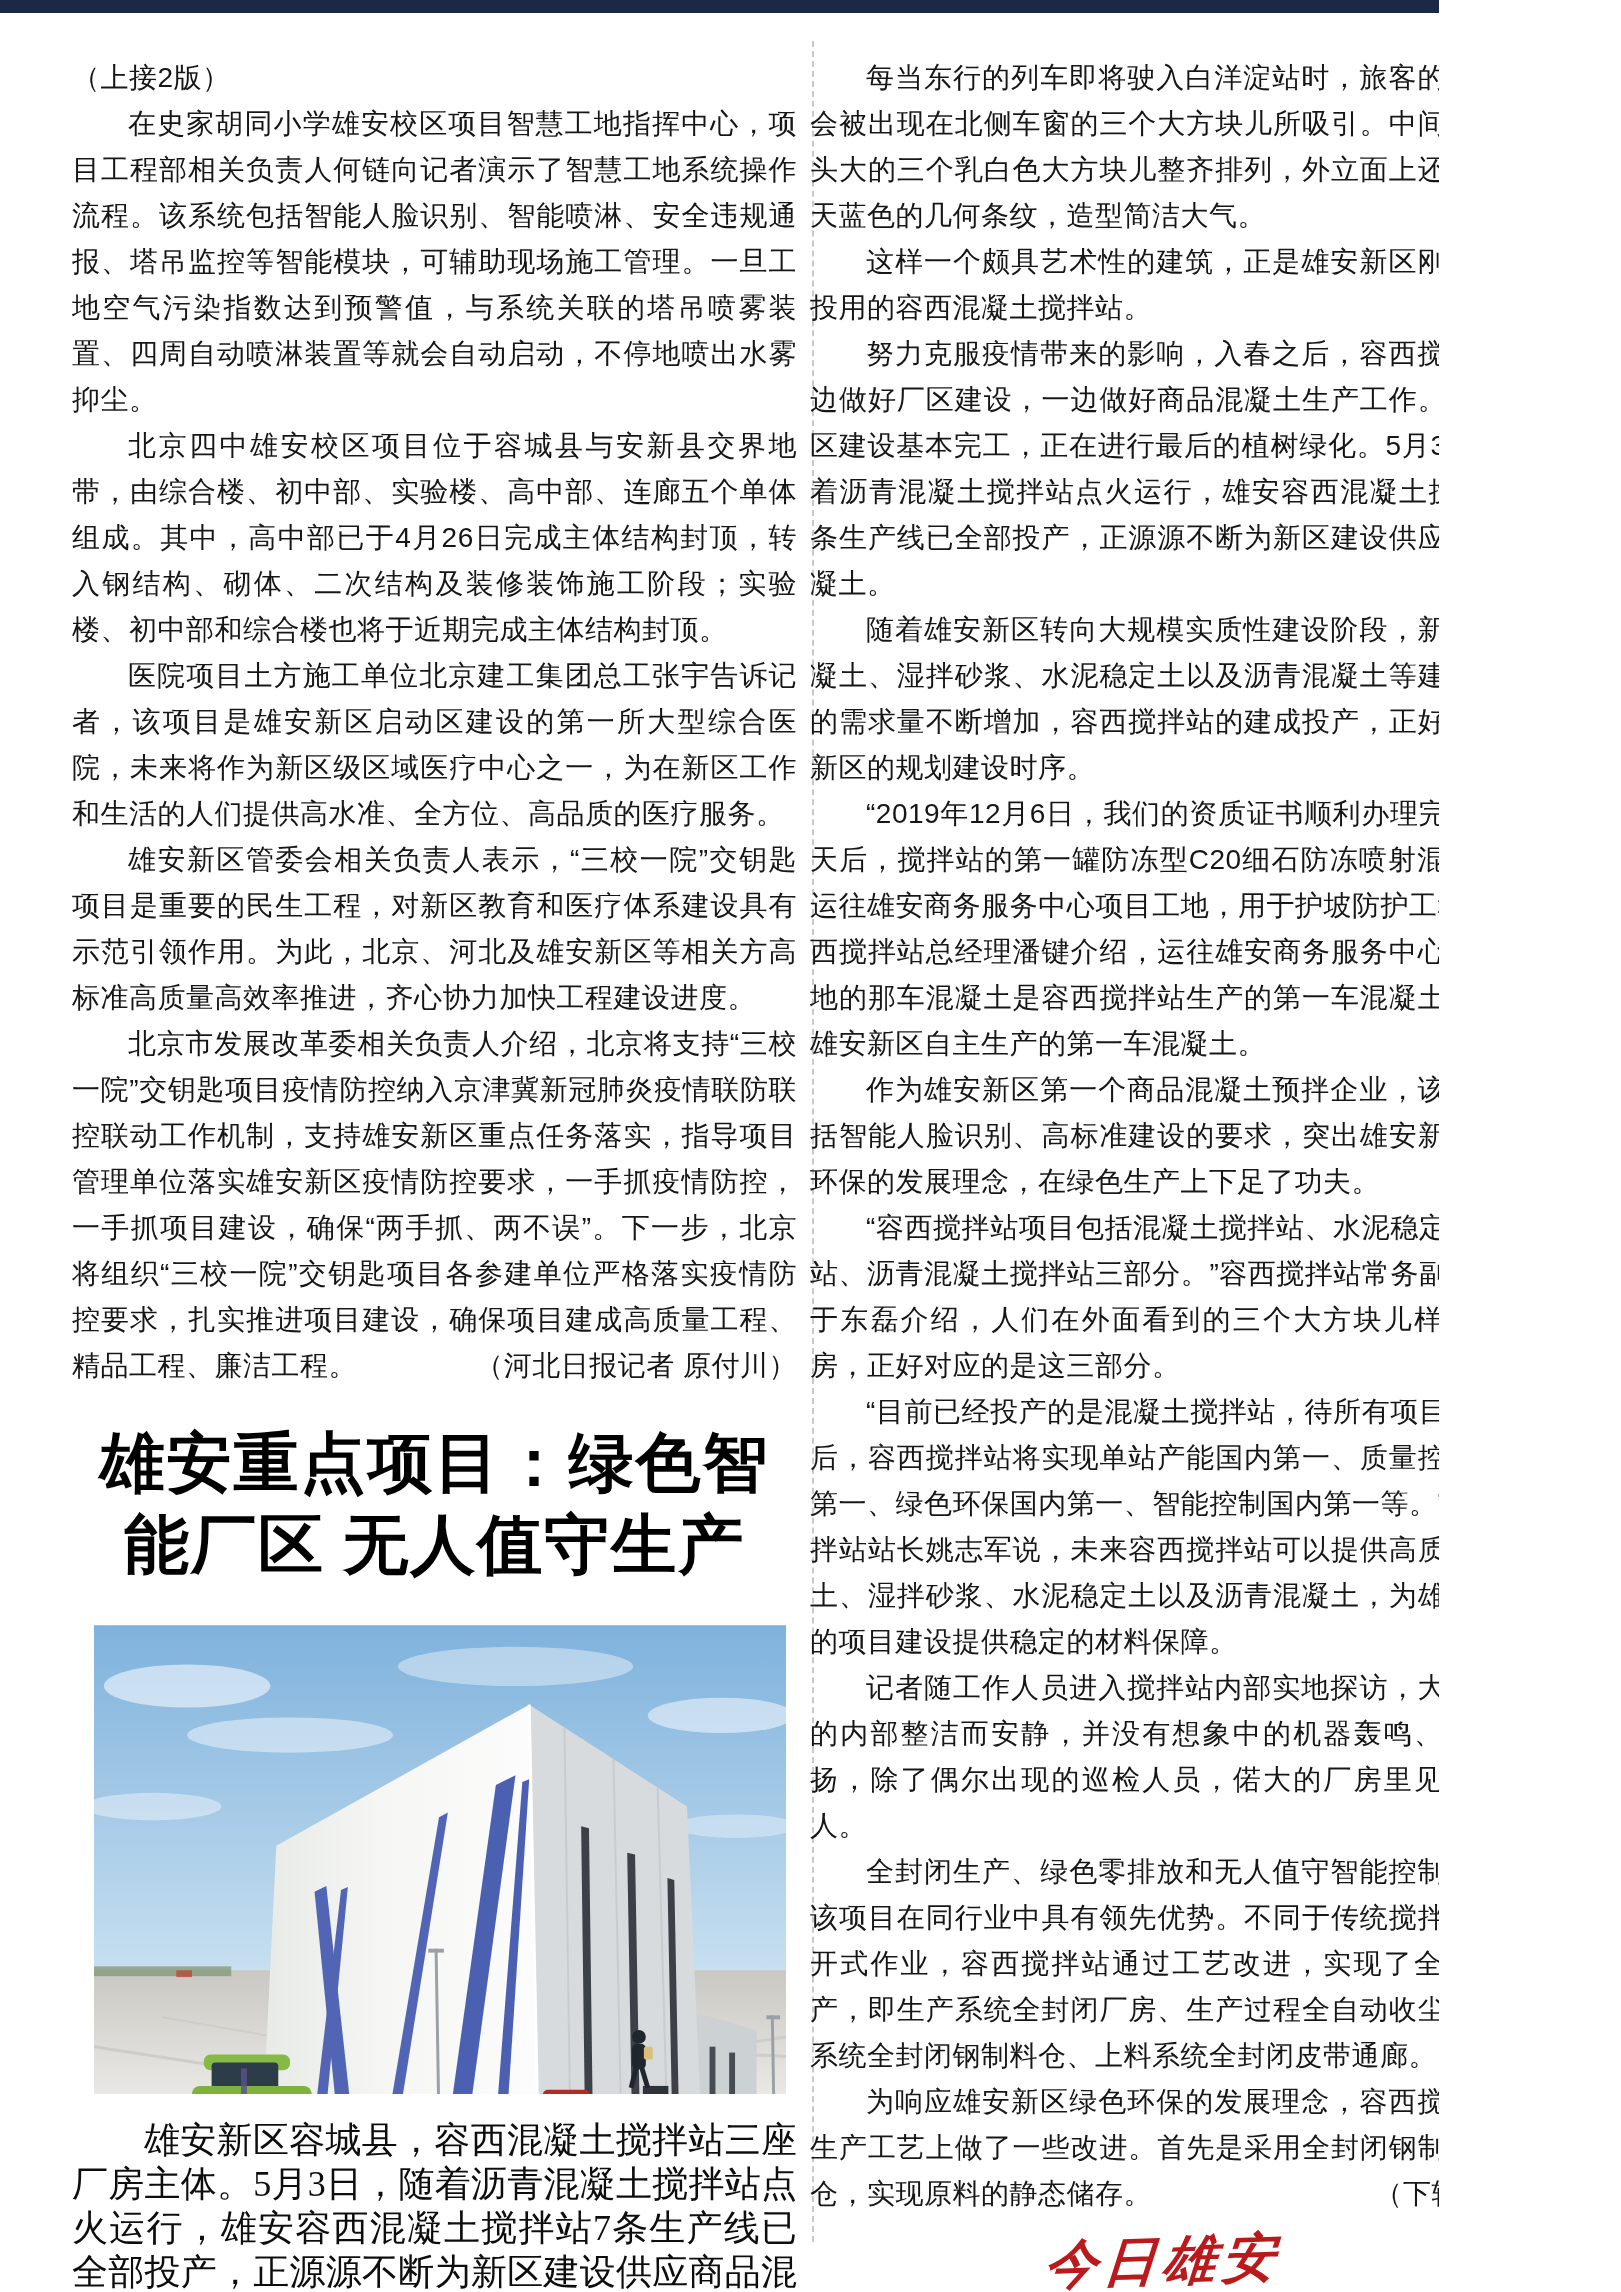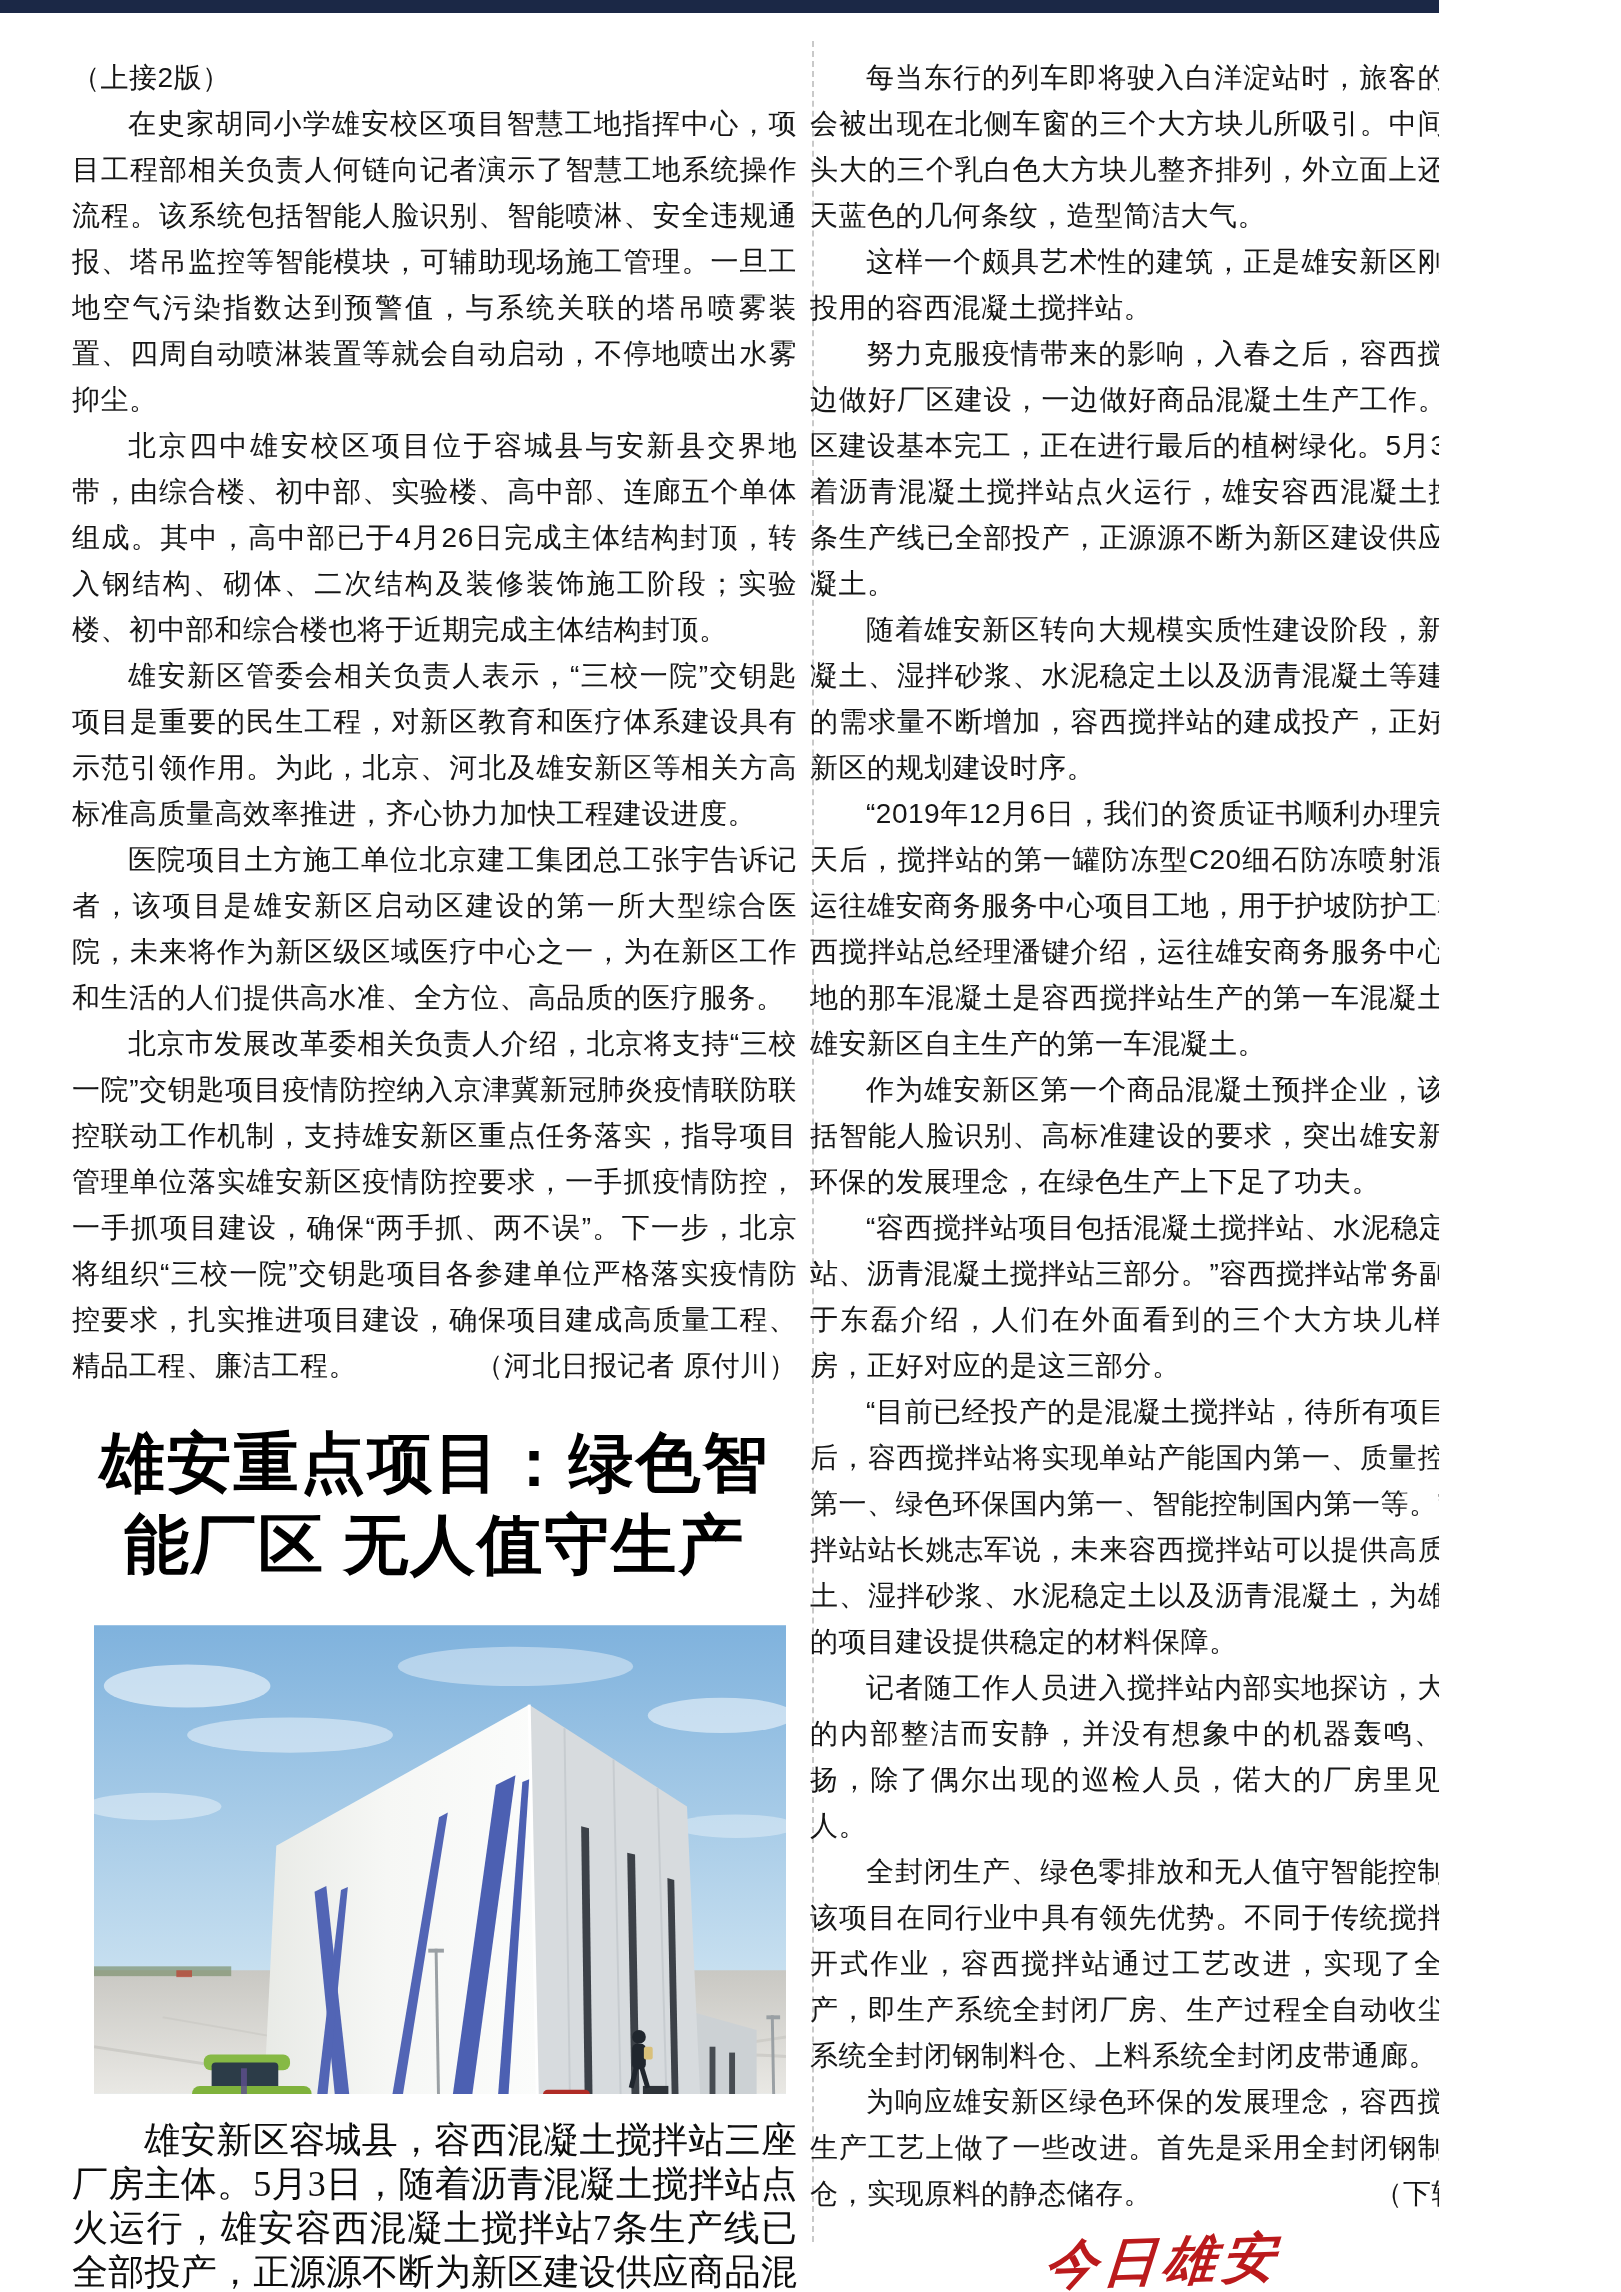--- a/index.html
+++ b/index.html
@@ -41,22 +41,22 @@
 
 <div class="page">
   <div class="topbar"></div>
   <div class="col-divider"></div>
   <div class="right-edge"></div>
 
   <div class="col col-left">
     <p class="body-p no-indent">（上接2版）</p>
     <p class="body-p">在史家胡同小学雄安校区项目智慧工地指挥中心，项目工程部相关负责人何链向记者演示了智慧工地系统操作流程。该系统包括智能人脸识别、智能喷淋、安全违规通报、塔吊监控等智能模块，可辅助现场施工管理。一旦工地空气污染指数达到预警值，与系统关联的塔吊喷雾装置、四周自动喷淋装置等就会自动启动，不停地喷出水雾抑尘。</p>
     <p class="body-p">北京四中雄安校区项目位于容城县与安新县交界地带，由综合楼、初中部、实验楼、高中部、连廊五个单体组成。其中，高中部已于4月26日完成主体结构封顶，转入钢结构、砌体、二次结构及装修装饰施工阶段；实验楼、初中部和综合楼也将于近期完成主体结构封顶。</p>
+    <p class="body-p">医院项目土方施工单位北京建工集团总工张宇告诉记者，该项目是雄安新区启动区建设的第一所大型综合医院，未来将作为新区级区域医疗中心之一，为在新区工作和生活的人们提供高水准、全方位、高品质的医疗服务。</p>
     <p class="body-p">雄安新区管委会相关负责人表示，“三校一院”交钥匙项目是重要的民生工程，对新区教育和医疗体系建设具有示范引领作用。为此，北京、河北及雄安新区等相关方高标准高质量高效率推进，齐心协力加快工程建设进度。</p>
-    <p class="body-p">医院项目土方施工单位北京建工集团总工张宇告诉记者，该项目是雄安新区启动区建设的第一所大型综合医院，未来将作为新区级区域医疗中心之一，为在新区工作和生活的人们提供高水准、全方位、高品质的医疗服务。</p>
     <p class="body-p">
       <span>北京市发展改革委相关负责人介绍，北京将支持“三校一院”交钥匙项目疫情防控纳入京津冀新冠肺炎疫情联防联控联动工作机制，支持雄安新区重点任务落实，指导项目管理单位落实雄安新区疫情防控要求，一手抓疫情防控，一手抓项目建设，确保“两手抓、两不误”。下一步，北京将组织“三校一院”交钥匙项目各参建单位严格落实疫情防控要求，扎实推进项目建设，确保项目建成高质量工程、精品工程、廉洁工程。</span>
       <span class="tail-right">（河北日报记者 原付川）</span>
     </p>
 
     <h1 class="headline">
       <span class="hl-line">雄安重点项目：绿色智</span>
       <span class="hl-line">能厂区 无人值守生产</span>
     </h1>
 

